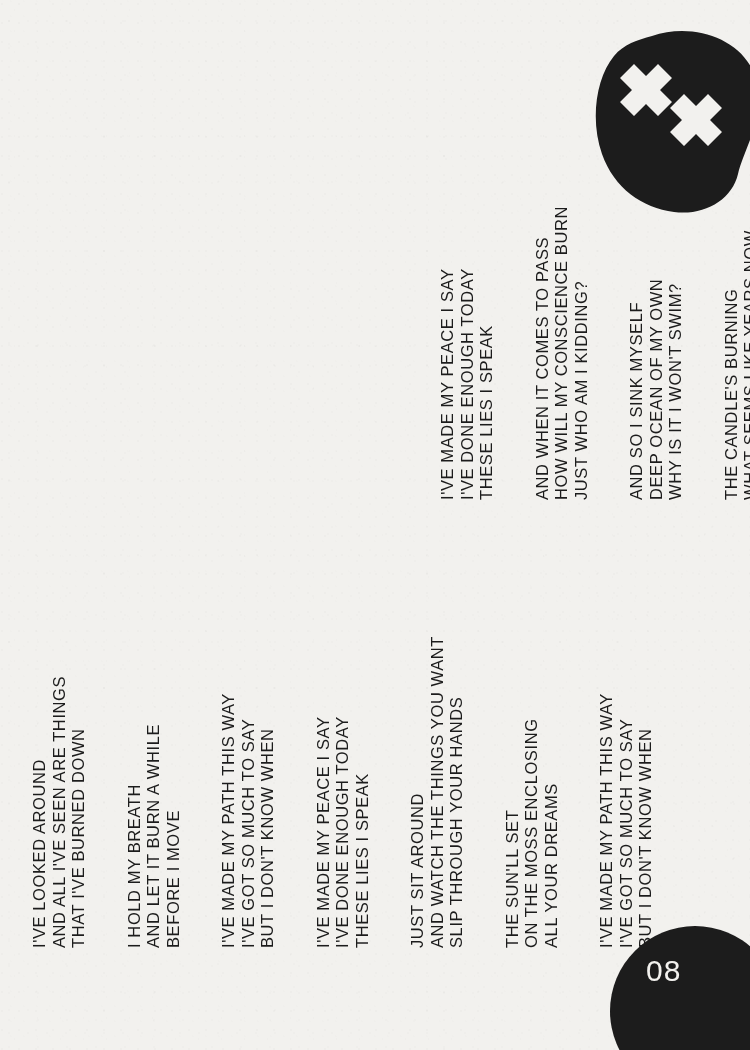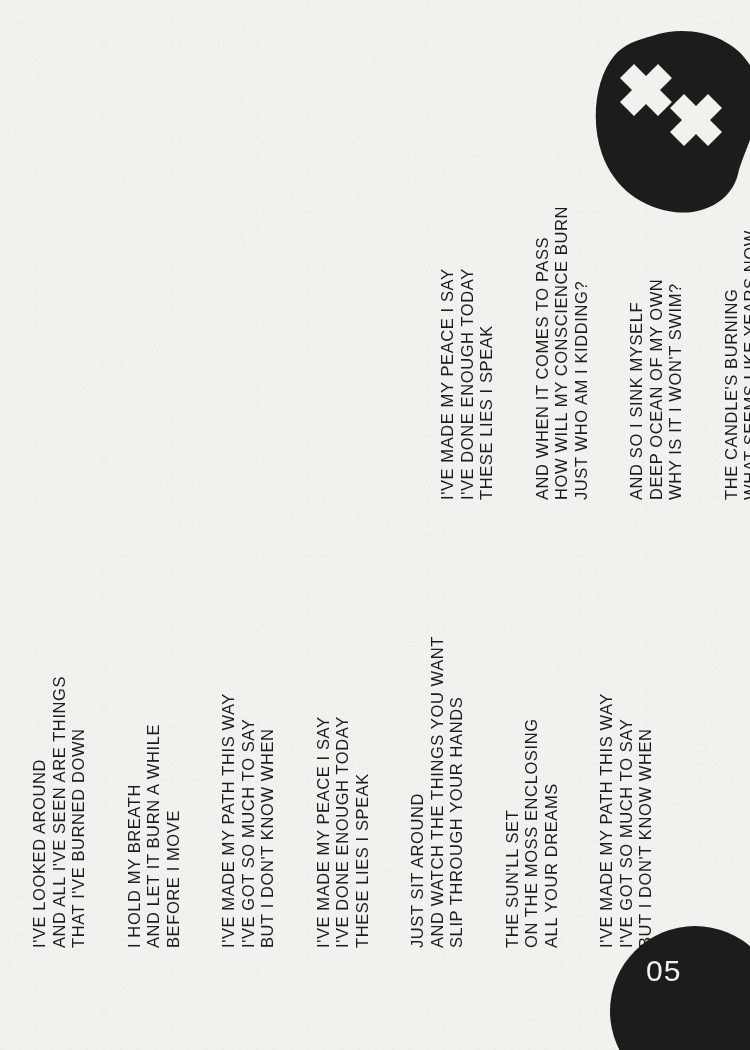--- a/index.html
+++ b/index.html
@@ -181,14 +181,14 @@
 
 <div class="blob-mark">
   <svg viewBox="0 0 170 190" width="170" height="190" aria-hidden="true">
     <path d="M60 8 C100 -6 150 10 163 48 C176 86 152 120 146 146 C140 172 112 188 82 184 C50 180 22 160 10 126 C-2 92 4 50 22 28 C32 16 45 12 60 8 Z" fill="#1c1c1c"></path>
     <path d="M34 36 l14 -14 l12 12 l12 -12 l14 14 l-12 12 l12 12 l-14 14 l-12 -12 l-12 12 l-14 -14 l12 -12 z" transform="translate(-6,14)" fill="#f2f1ee"></path>
     <path d="M34 36 l14 -14 l12 12 l12 -12 l14 14 l-12 12 l12 12 l-14 14 l-12 -12 l-12 12 l-14 -14 l12 -12 z" transform="translate(44,44)" fill="#f2f1ee"></path>
   </svg>
 </div>
 
 <div class="page-number-badge">
-  <span class="num">05</span>
+  <span class="num">08</span>
 </div>
 
 </body></html>

